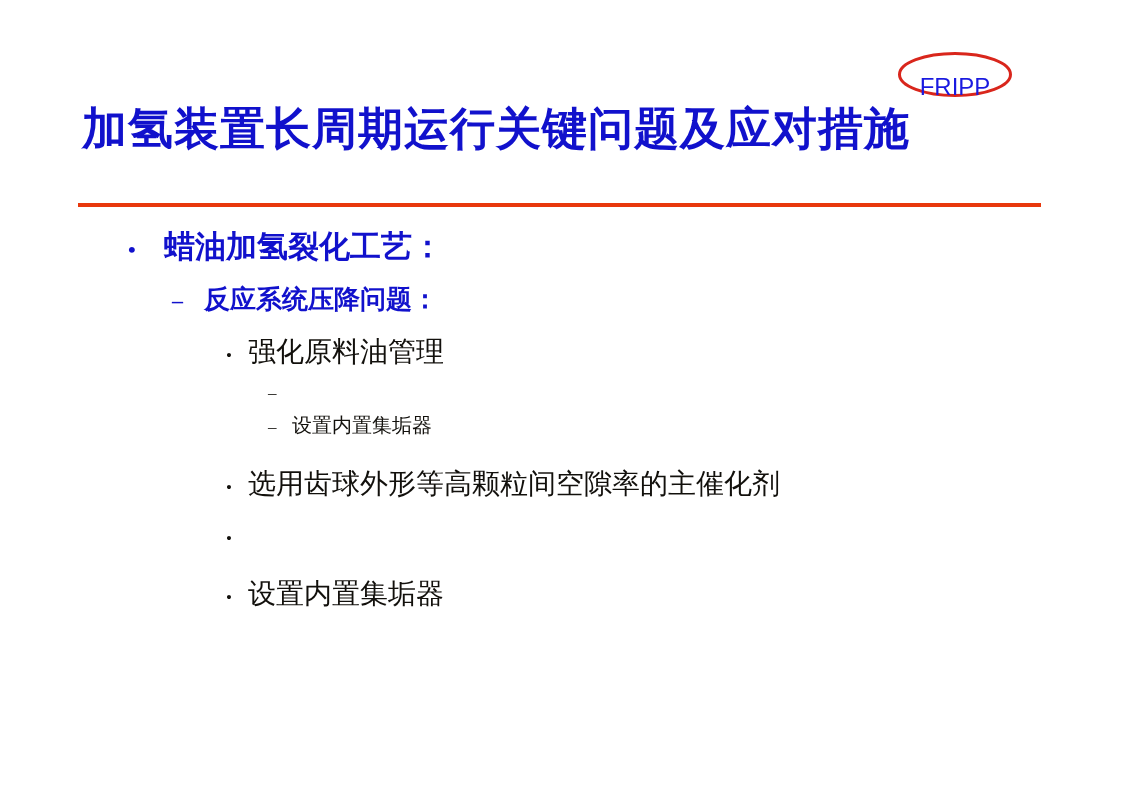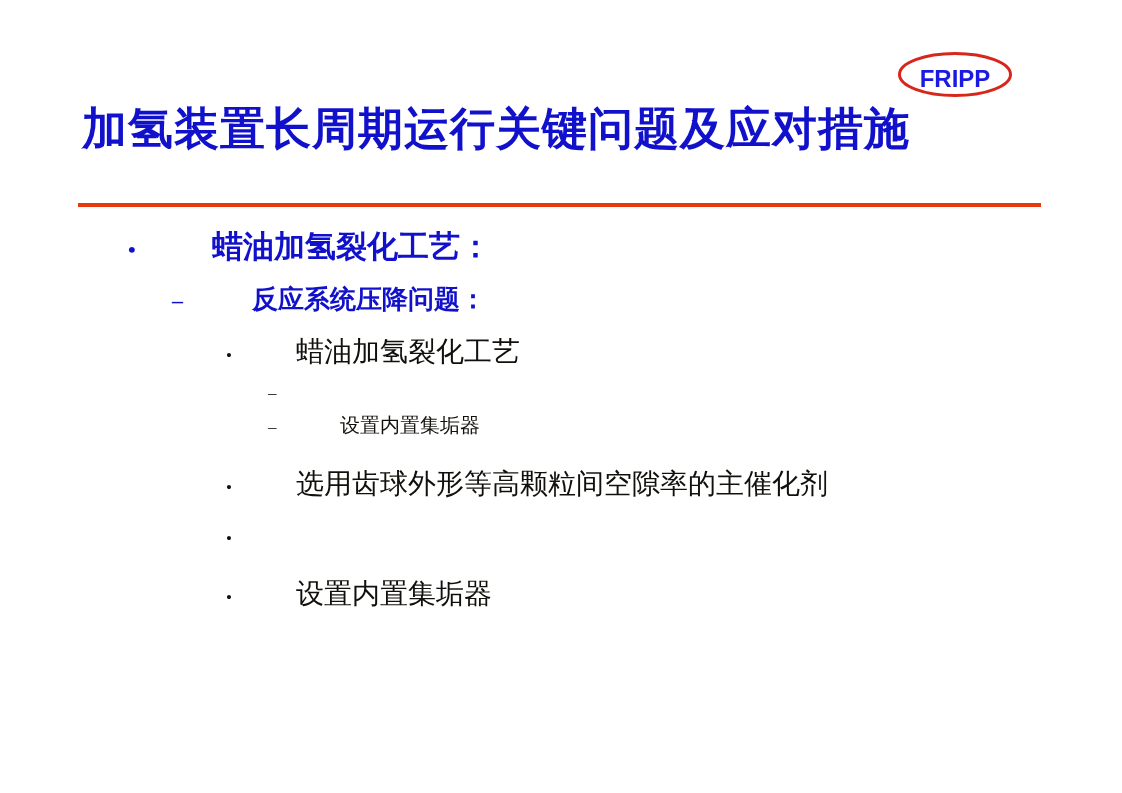--- a/index.html
+++ b/index.html
@@ -27,30 +27,30 @@
     position: absolute;
     left: 897px;
     top: 51px;
     width: 116px;
     height: 47px;
   }
   .logo svg { display: block; }
   .logo-text {
     position: absolute;
     left: 0;
-    top: 4px;
+    top: 12px;
     width: 116px;
     height: 47px;
     display: flex;
     align-items: center;
     justify-content: center;
     color: #1a1aE0;
     font-family: "Liberation Sans", "DejaVu Sans", sans-serif;
     font-size: 24px;
-    font-weight: 700;
+    font-weight: 400;
     letter-spacing: 0px;
     line-height: 1;
   }
 
   
   .title {
     position: absolute;
     left: 0;
     top: 99px;
     width: 992px;
@@ -84,21 +84,21 @@
   .row {
     display: flex;
     align-items: baseline;
     white-space: nowrap;
   }
 
   .marker {
     flex: 0 0 auto;
     text-align: left;
   }
-  .txt { flex: 0 0 auto; margin-left: 48px; }
+  .txt { flex: 0 0 auto; }
 
   
   .lvl1 {
     padding-left: 128px;
     margin-bottom: 14px;
     color: #1111CC;
     font-size: 31px;
     font-weight: bold;
     font-family: "Liberation Serif", "DejaVu Serif", serif;
   }
@@ -161,21 +161,21 @@
       <span class="txt">蜡油加氢裂化工艺：</span>
     </div>
 
     <div class="row lvl2">
       <span class="marker">–</span>
       <span class="txt">反应系统压降问题：</span>
     </div>
 
     <div class="row lvl3 sp-after-l3-first">
       <span class="marker">•</span>
-      <span class="txt">蜡油加氢裂化工艺</span>
+      <span class="txt">强化原料油管理</span>
     </div>
 
     <div class="row lvl4">
       <span class="marker">–</span>
     </div>
 
     <div class="row lvl4">
       <span class="marker">–</span>
       <span class="txt">设置内置集垢器</span>
     </div>

